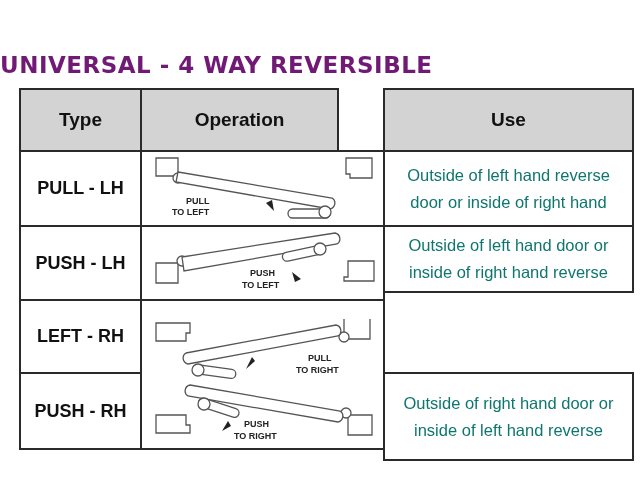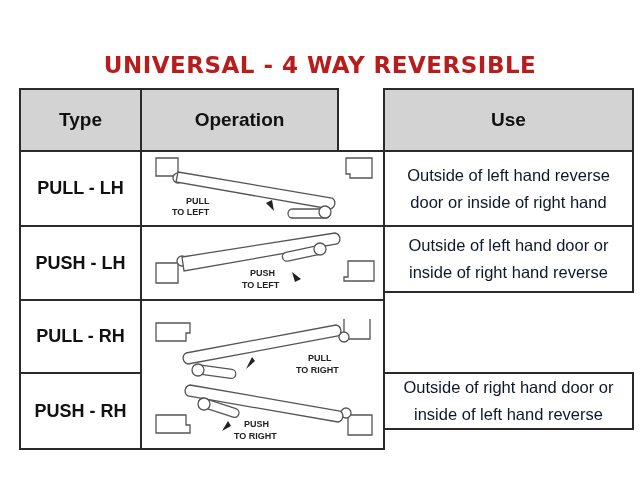--- a/index.html
+++ b/index.html
@@ -1,42 +1,42 @@
 <!DOCTYPE html>
 <html><head>
 <meta charset="utf-8">
 <style>
   html, body { margin: 0; padding: 0; }
   body { width: 640px; height: 480px; background: #ffffff; position: relative; overflow: hidden;
          font-family: "Liberation Sans", sans-serif; color: #1a1a1a; }
-  .title { position: absolute; left: 0; top: 52px; width: 640px; text-align: center;
-           font-family: "DejaVu Sans", sans-serif; font-weight: bold; font-size: 23px; letter-spacing: 0.5px; color: #b91c1c; }
+  .title { position: absolute; left: 0; top: 52px; width: 640px; text-align: left;
+           font-family: "DejaVu Sans", sans-serif; font-weight: bold; font-size: 23px; letter-spacing: 0.5px; color: #701a75; }
   .table { position: absolute; left: 19px; top: 88px; width: 615px; height: 362px; }
   .hdr { position: absolute; top: 0; height: 64px; background: #d3d3d3; border: 2px solid #2a2a2a; box-sizing: border-box;
          display: flex; align-items: center; justify-content: center; font-weight: bold; font-size: 19px; color:#111; }
   .cell { position: absolute; border: 2px solid #2a2a2a; box-sizing: border-box; background:#fff;
           display: flex; align-items: center; justify-content: center; text-align: center; }
   .type { font-weight: bold; font-size: 18px; color:#111; }
-  .use { font-size: 16.5px; line-height: 27px; color:#0f172a; }
+  .use { font-size: 16.5px; line-height: 27px; color:#0f766e; }
   svg text { font-family: "Liberation Sans", sans-serif; font-weight: bold; font-size: 9px; fill: #222; }
 </style>
 </head>
 <body>
 
 <div class="title">UNIVERSAL - 4 WAY REVERSIBLE</div>
 
 <div class="table">
 
   <div class="hdr" style="left:0;width:123px;">Type</div>
   <div class="hdr" style="left:121px;width:199px;">Operation</div>
   <div class="hdr" style="left:364px;width:251px;">Use</div>
 
   <div class="cell type" style="left:0;top:62px;width:123px;height:77px;">PULL - LH</div>
   <div class="cell type" style="left:0;top:137px;width:123px;height:76px;">PUSH - LH</div>
-  <div class="cell type" style="left:0;top:211px;width:123px;height:75px;">PULL - RH</div>
+  <div class="cell type" style="left:0;top:211px;width:123px;height:75px;">LEFT - RH</div>
   <div class="cell type" style="left:0;top:284px;width:123px;height:78px;">PUSH - RH</div>
 
   <div class="cell" style="left:121px;top:62px;width:245px;height:77px;">
     <svg width="241" height="73" viewBox="0 0 241 73">
       <path d="M14 6 h22 v18 h-22 z" fill="none" stroke="#555" stroke-width="1.3"></path>
       <path d="M204 6 h26 v20 h-22 v-4 h-4 z" fill="none" stroke="#555" stroke-width="1.3"></path>
       <circle cx="36" cy="26" r="5" fill="#fff" stroke="#555" stroke-width="1.3"></circle>
       <path d="M36 20 L190 46 A6 6 0 0 1 188 57 L34 30 Z" fill="#fff" stroke="#555" stroke-width="1.3"></path>
       <rect x="146" y="57" width="42" height="9" rx="4.5" fill="#fff" stroke="#555" stroke-width="1.3"></rect>
       <circle cx="183" cy="60" r="6" fill="#fff" stroke="#555" stroke-width="1.3"></circle>
@@ -90,19 +90,19 @@
         <div>Outside of left hand reverse</div>
         <div>door or inside of right hand</div>
       </div>
   </div>
   <div class="cell use" style="left:364px;top:137px;width:251px;height:68px;">
     <div>
         <div>Outside of left hand door or</div>
         <div>inside of right hand reverse</div>
       </div>
   </div>
-  <div class="cell use" style="left:364px;top:284px;width:251px;height:58px;">
+  <div class="cell use" style="left:364px;top:284px;width:251px;height:89px;">
     <div>
         <div>Outside of right hand door or</div>
         <div>inside of left hand reverse</div>
       </div>
   </div>
 </div>
 
 </body></html>

